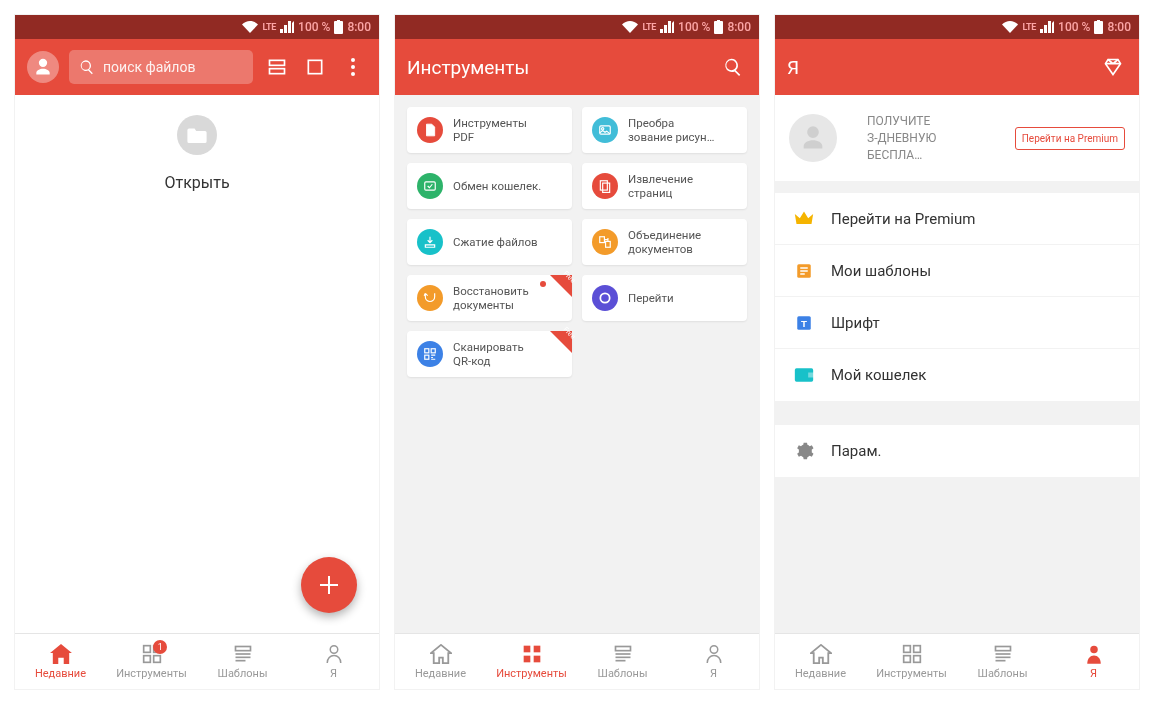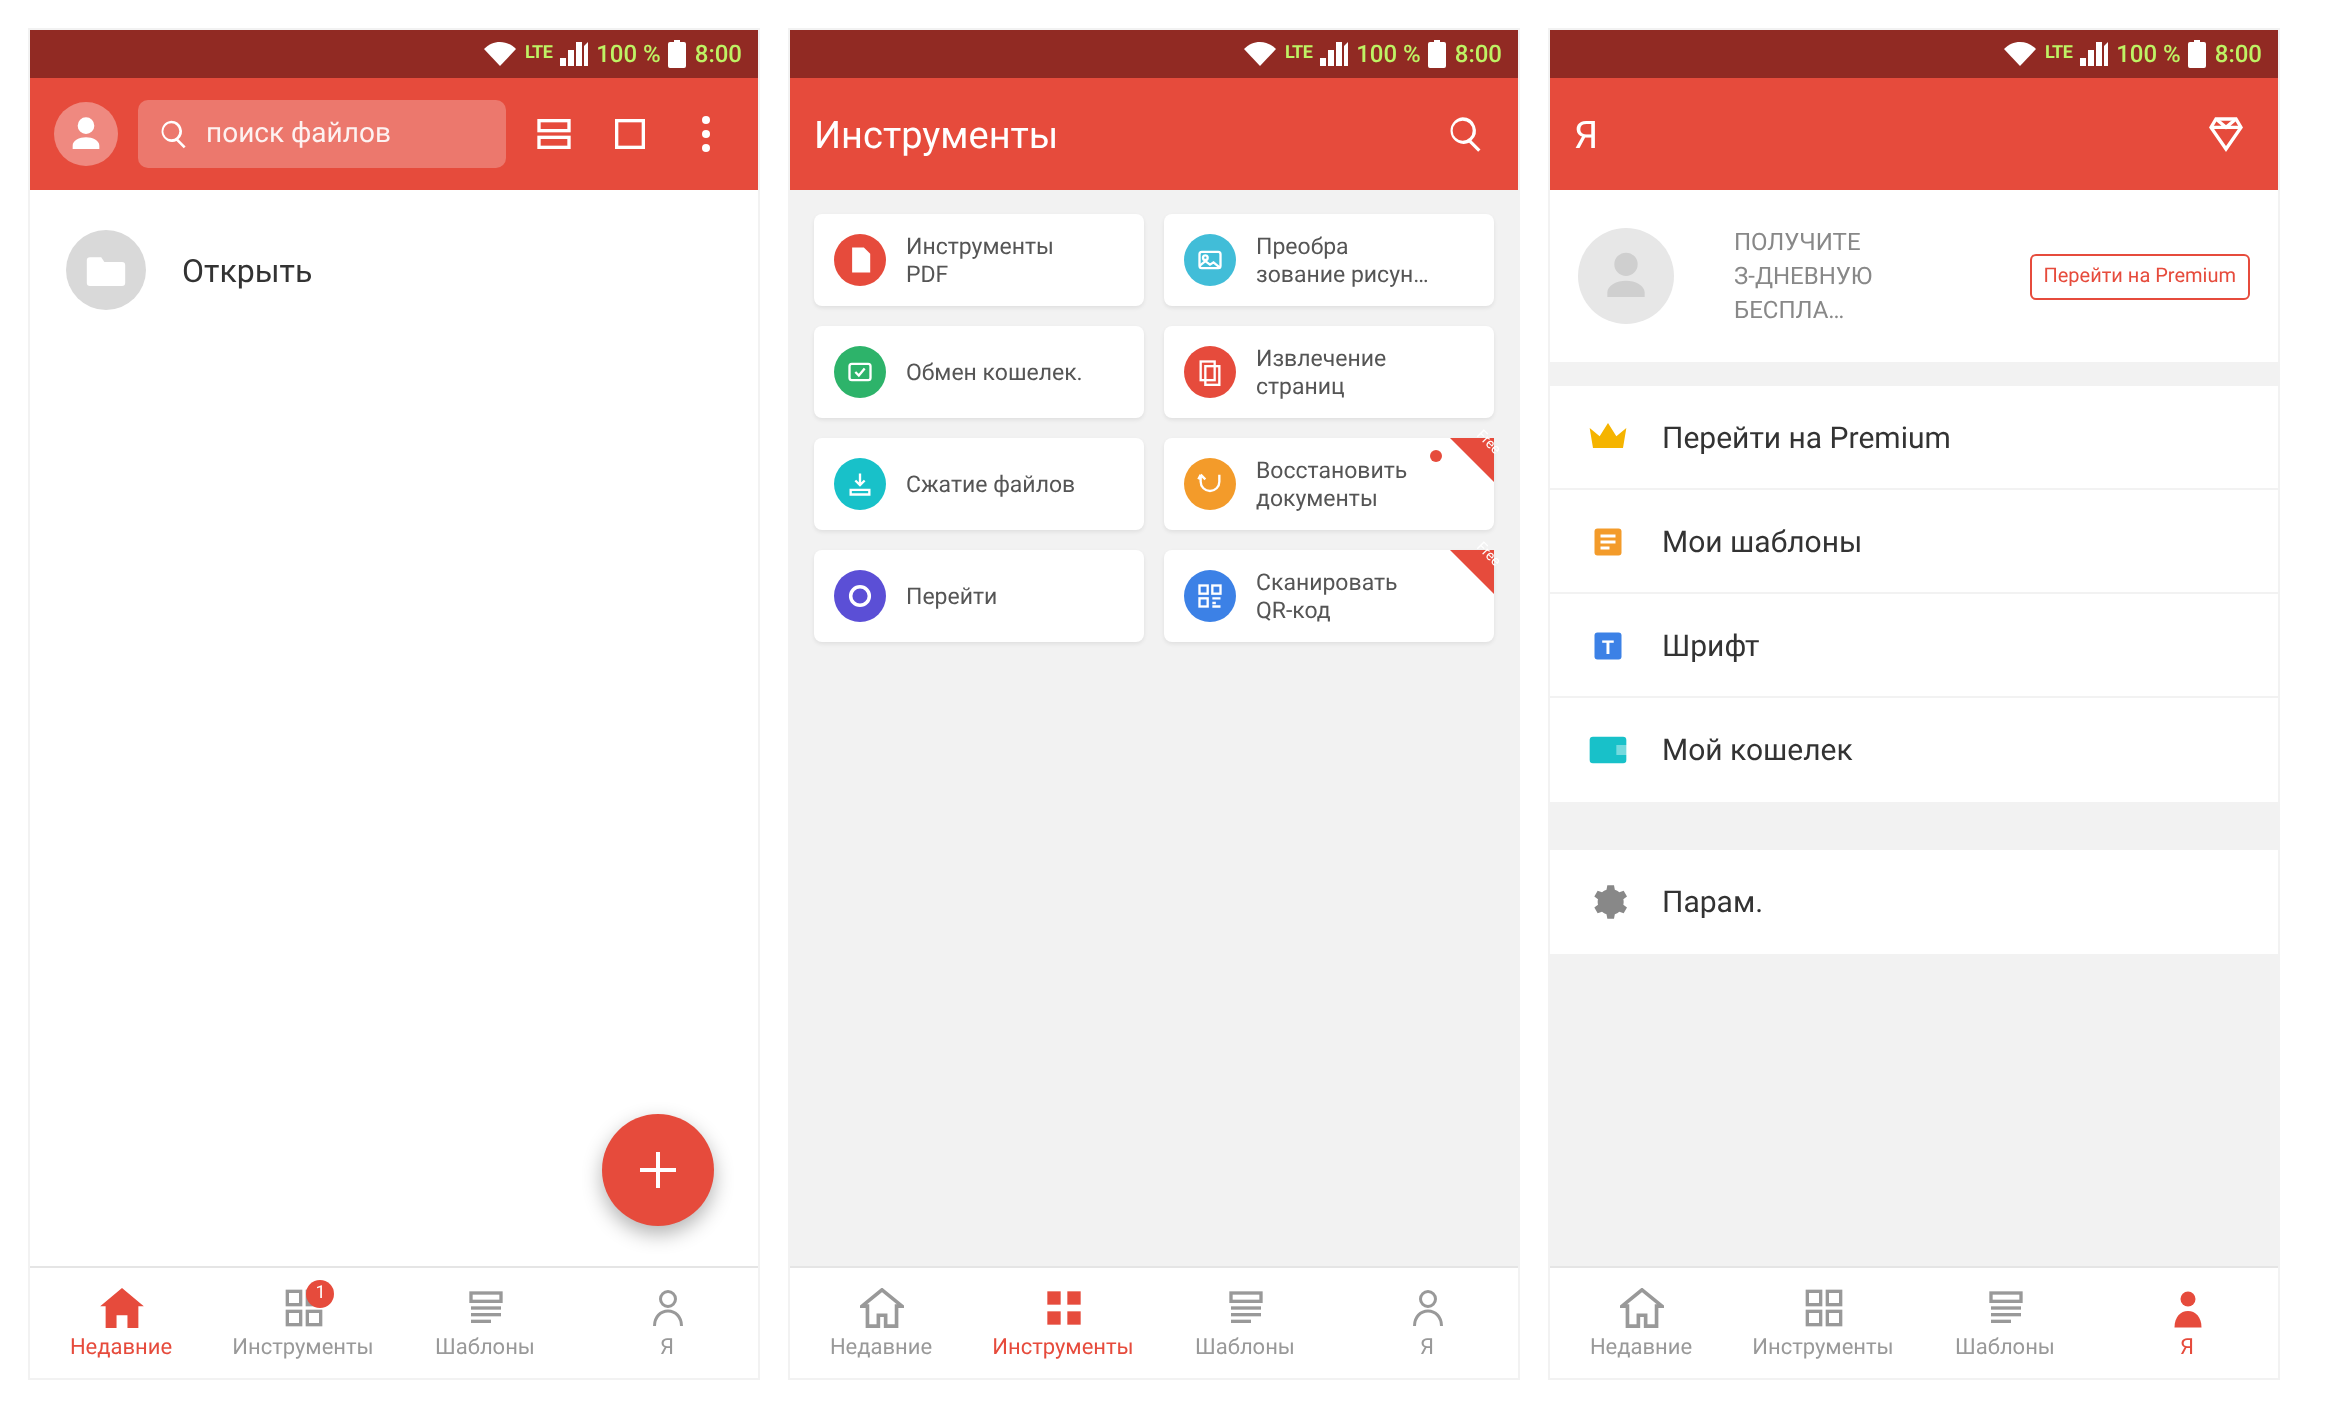--- a/index.html
+++ b/index.html
@@ -23,21 +23,21 @@
     position: relative;
     display: flex;
     flex-direction: column;
     border: 1px solid rgba(0,0,0,0.05);
     overflow: hidden;
   }
   
   .statusbar {
     height: 24px;
     background: #912a23;
-    color: #bef264;
+    color: #fca5a5;
     display: flex;
     justify-content: flex-end;
     align-items: center;
     padding: 0 8px;
     gap: 4px;
     font-size: 12px;
     font-weight: 500;
   }
   .statusbar .lte { font-size: 9px; font-weight: 700; letter-spacing: -0.3px; }
   .statusbar svg { display: block; }
@@ -70,20 +70,21 @@
     font-size: 14px;
   }
   .tb-icon { width: 28px; display:flex; align-items:center; justify-content:center; }
   .tb-title { flex: 1; font-weight: 400; }
   
   .content { flex: 1; overflow: hidden; position: relative; }
   .content.grey { background: #f2f2f2; }
   .open-row {
     display: flex; align-items: center; gap: 18px;
     padding: 20px 18px;
+    flex-direction: column;
   }
   .folder-circle {
     width: 40px; height: 40px; border-radius: 50%;
     background: #d9d9d9; display:flex; align-items:center; justify-content:center;
   }
   .open-row span.lbl { font-size: 16px; color: #333; }
   .fab {
     position: absolute; right: 22px; bottom: 20px;
     width: 56px; height: 56px; border-radius: 50%;
     background: #e64b3c; color:#fff;
@@ -348,20 +349,30 @@
             </div>
             <div class="tool-txt"><span>Извлечение</span><span class="l2">страниц</span></div>
           </div>
           <div class="tool-card">
             <div class="tool-ic" style="background: rgb(24, 193, 201);">
               <svg width="14" height="14" viewBox="0 0 24 24" fill="none" stroke="#fff" stroke-width="2">
                 <path d="M12 3v10M8 9l4 4 4-4M4 17h16v4H4z"></path>
               </svg>
             </div>
             <div class="tool-txt"><span>Сжатие файлов</span></div>
+          </div>
+          <div class="tool-card">
+            <div class="tool-ic" style="background: rgb(243, 155, 42);">
+              <svg width="14" height="14" viewBox="0 0 24 24" fill="none" stroke="#fff" stroke-width="2">
+                <rect x="3" y="3" width="8" height="10"></rect>
+                <rect x="13" y="11" width="8" height="10"></rect>
+                <path d="M11 8h6M17 5v6"></path>
+              </svg>
+            </div>
+            <div class="tool-txt"><span>Объединение</span><span class="l2">документов</span></div>
           </div>
           <div class="tool-card">
             <div class="tool-ic" style="background: rgb(243, 155, 42);">
               <svg width="14" height="14" viewBox="0 0 24 24" fill="none" stroke="#fff" stroke-width="2">
                 <path d="M4 4v6a8 8 0 0016 0V4M4 4l4 4M4 4l-2 4"></path>
               </svg>
             </div>
             <div class="tool-txt"><span>Восстановить</span><span class="l2">документы</span></div>
             <div class="free-ribbon" data-txt="Free"></div>
             <div class="red-dot"></div>

